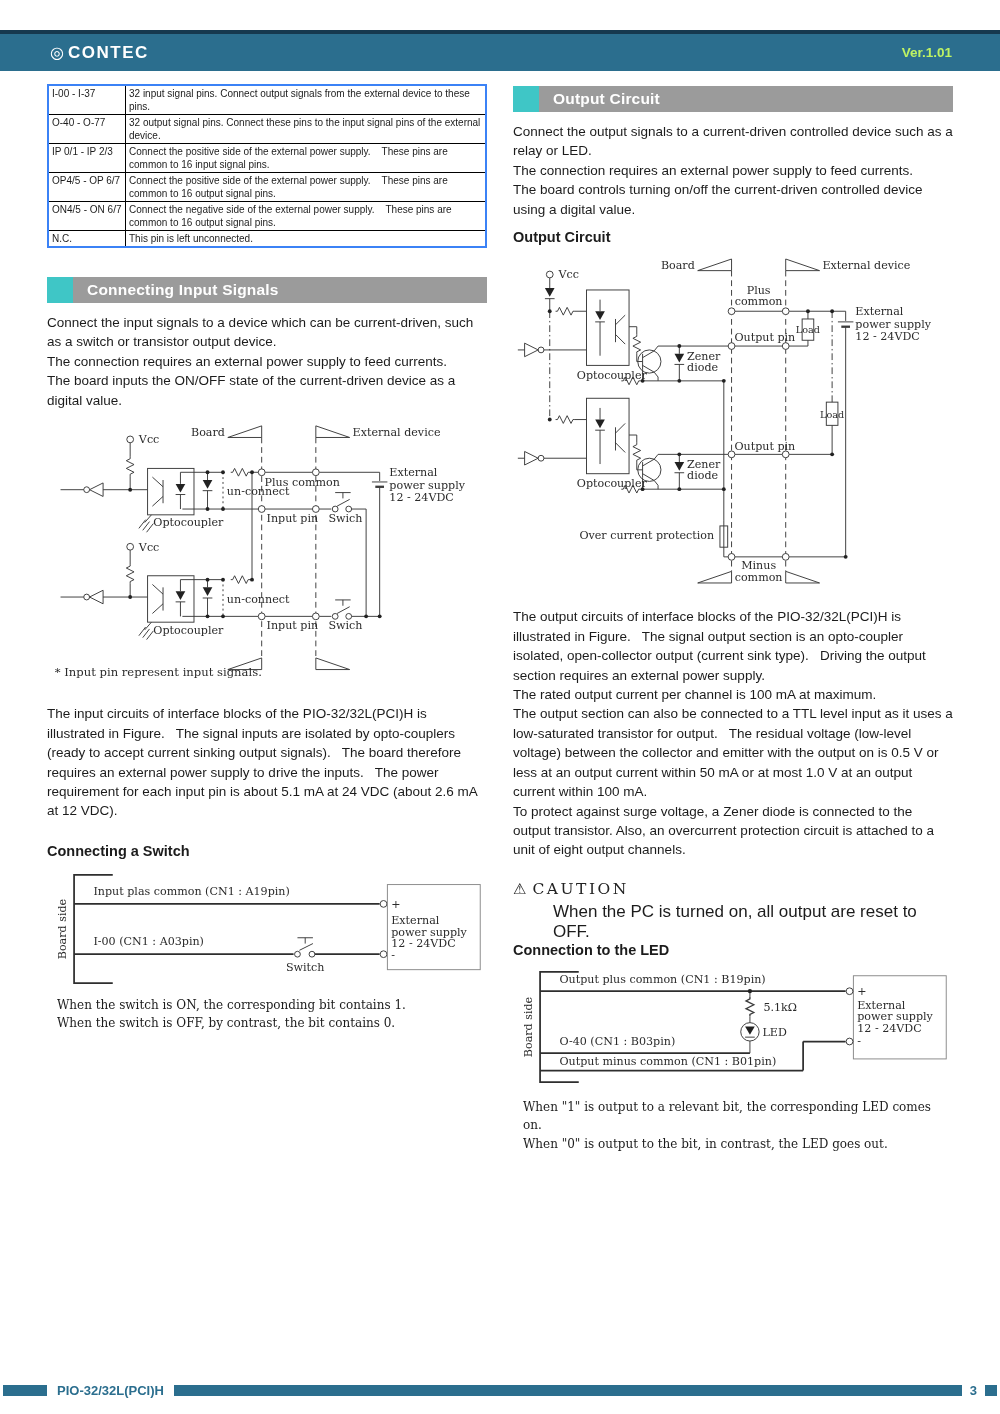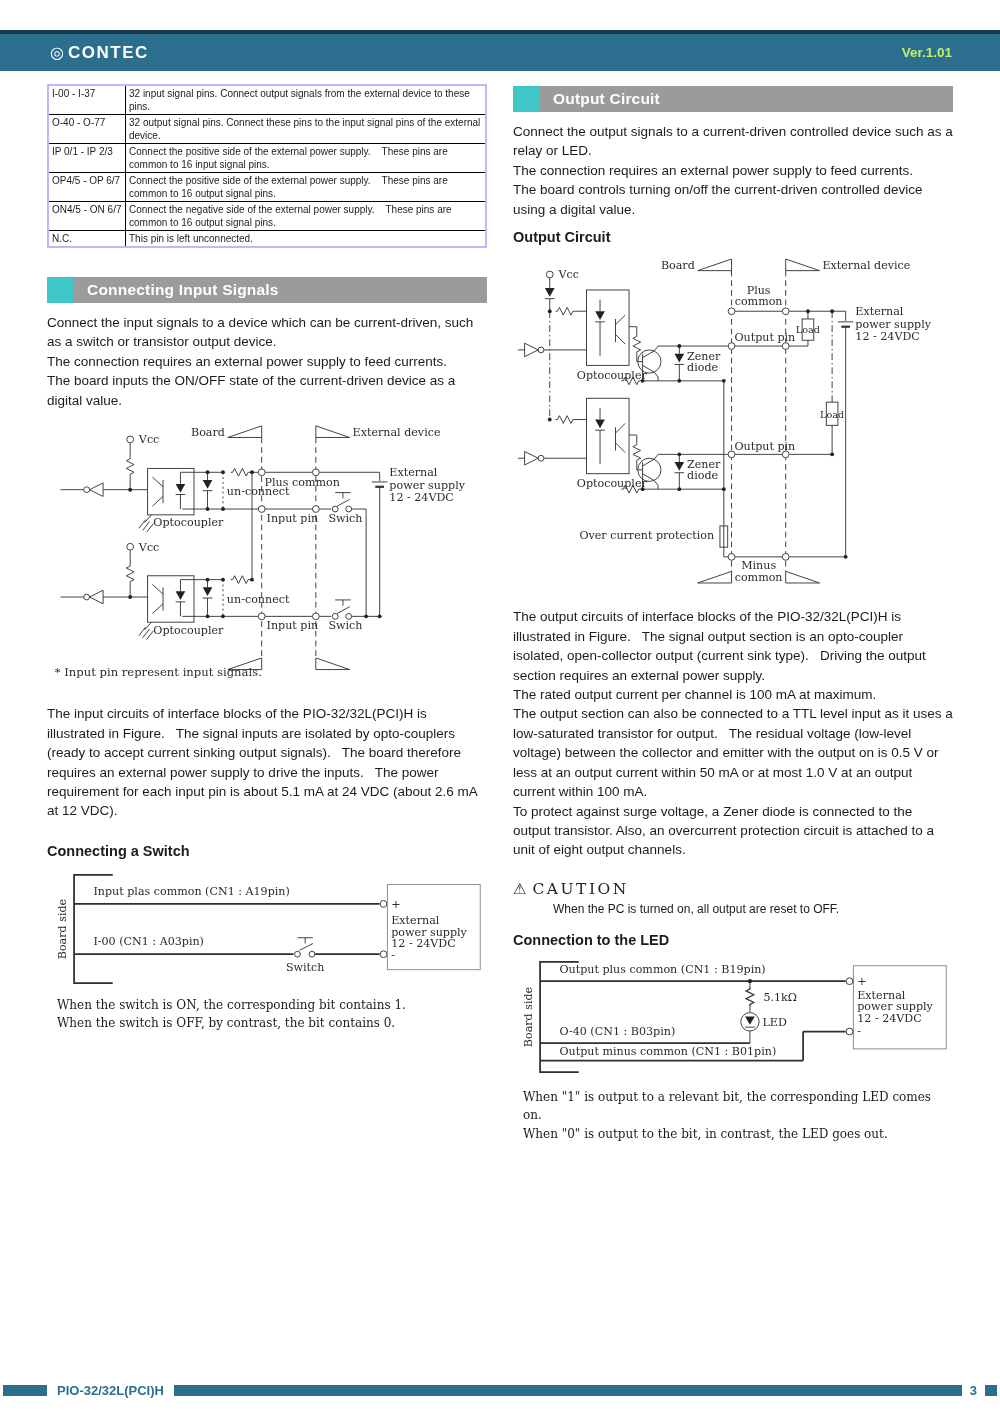--- a/index.html
+++ b/index.html
@@ -12,21 +12,21 @@
   .logo .ring{font-size:16px;margin-right:4px;line-height:1;}
   .logo .word{font-weight:bold;font-size:17px;letter-spacing:1.5px;}
   .version{margin-left:auto;margin-right:48px;color:#bef264;font-weight:bold;font-size:13.5px;}
   
   .col{position:absolute;width:440px;}
   .col-left{left:47px;top:84px;}
   .col-right{left:513px;top:86px;}
   
   table.pins{border-collapse:collapse;width:440px;font-size:10px;line-height:1.3;}
   table.pins td{border:1px solid #000;padding:1px 3px;vertical-align:top;white-space:pre-wrap;}
-  table.pins{border:2px solid #c4b5fd;}
+  table.pins{border:2px solid #3b82f6;}
   td.pin-name{width:70px;}
   
   .secbar{display:flex;height:26px;margin-top:29px;}
   .secbar .cyan{width:26px;height:26px;background:#3fc6c6;}
   .secbar .bar{flex:1;background:#9b9b9b;color:#fff;font-weight:bold;font-size:15.5px;
                display:flex;align-items:center;padding-left:14px;letter-spacing:.2px;}
   .para{font-size:13.5px;line-height:1.44;margin-top:10px;white-space:pre-wrap;}
   .subhead{font-weight:bold;font-size:14.5px;margin-top:18px;}
   svg{display:block;}
   svg .w{stroke:#3c3c3c;stroke-width:1;fill:none;}
@@ -36,21 +36,21 @@
   svg .dot{stroke-dasharray:2,3;}
   svg .fillb{fill:#222;stroke:none;}
   svg .pin{fill:#fff;stroke:#3c3c3c;stroke-width:1;}
   svg .nd{fill:#222;stroke:none;}
   svg text{font-family:"DejaVu Serif",serif;font-size:11.5px;fill:#2b2b2b;stroke:none;}
   svg text.sm{font-size:10px;}
   .fig-note{font-family:"DejaVu Serif",serif;font-size:12px;line-height:1.55;margin-left:10px;}
   .caution{margin-top:20px;}
   .caution-head{font-family:"DejaVu Serif",serif;font-size:15.5px;letter-spacing:2.5px;color:#222;}
   .caution-head .tri{font-family:"DejaVu Sans",sans-serif;letter-spacing:0;margin-right:6px;font-size:15px;}
-  .caution-text{font-size:12px;margin:4px 0 0 40px;}
+  .caution-text{font-size:17px;margin:4px 0 0 40px;}
   
   .footer{position:absolute;left:3px;right:3px;top:1383px;height:14px;display:flex;align-items:center;}
   .fbar{height:11px;background:#2b6e8e;}
   .fbar.l{width:44px;}
   .fbar.main{flex:1;}
   .fbar.r{width:12px;}
   .fprod{color:#2b6e8e;font-weight:600;font-size:13px;margin:4px 10px;}
   .fpage{color:#2b6e8e;font-weight:600;font-size:13px;margin:0 8px;}
 </style>
 </head>
@@ -448,21 +448,21 @@
 The output section can also be connected to a TTL level input as it uses a low-saturated transistor for output.   The residual voltage (low-level voltage) between the collector and emitter with the output on is 0.5 V or less at an output current within 50 mA or at most 1.0 V at an output current within 100 mA.
 To protect against surge voltage, a Zener diode is connected to the output transistor. Also, an overcurrent protection circuit is attached to a unit of eight output channels.</div>
 
     <div class="caution">
       <div class="caution-head">
         <span class="tri">⚠</span><span>CAUTION</span>
       </div>
       <div class="caution-text">When the PC is turned on, all output are reset to OFF.</div>
     </div>
 
-    <div class="subhead" style="margin-top:16px">Connection to the LED</div>
+    <div class="subhead" style="margin-top:0">Connection to the LED</div>
 
     <svg width="440" height="126" viewBox="0 0 455 130" style="margin-top:6px">
       <g class="w2">
           <path d="M68,8 H28 V122 H68"></path>
         <line x1="28" y1="28" x2="344" y2="28"></line>
         <line x1="28" y1="92" x2="245" y2="92"></line>
         <line x1="28" y1="110" x2="300" y2="110"></line>
           <line x1="300" y1="110" x2="300" y2="80"></line>
           <line x1="300" y1="80" x2="344" y2="80"></line>
       </g>

